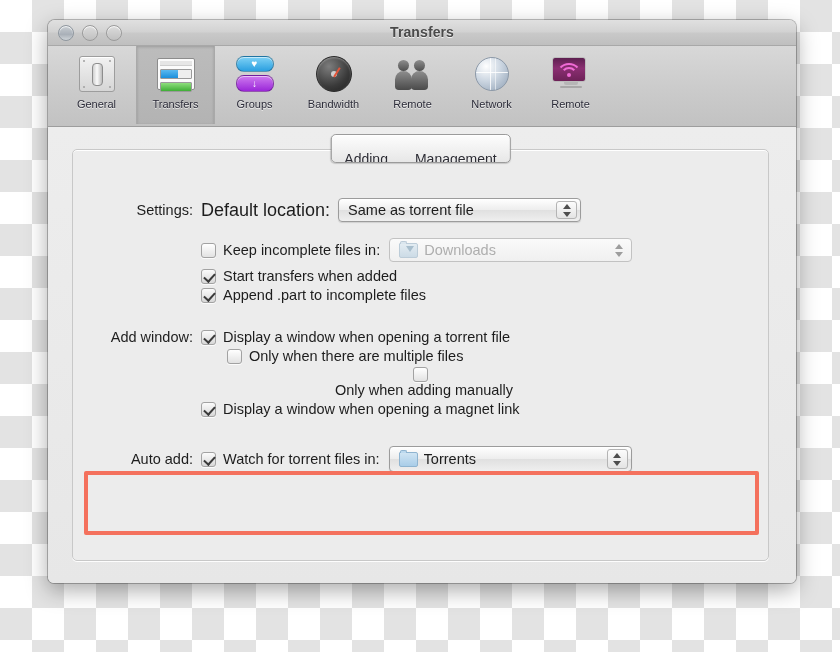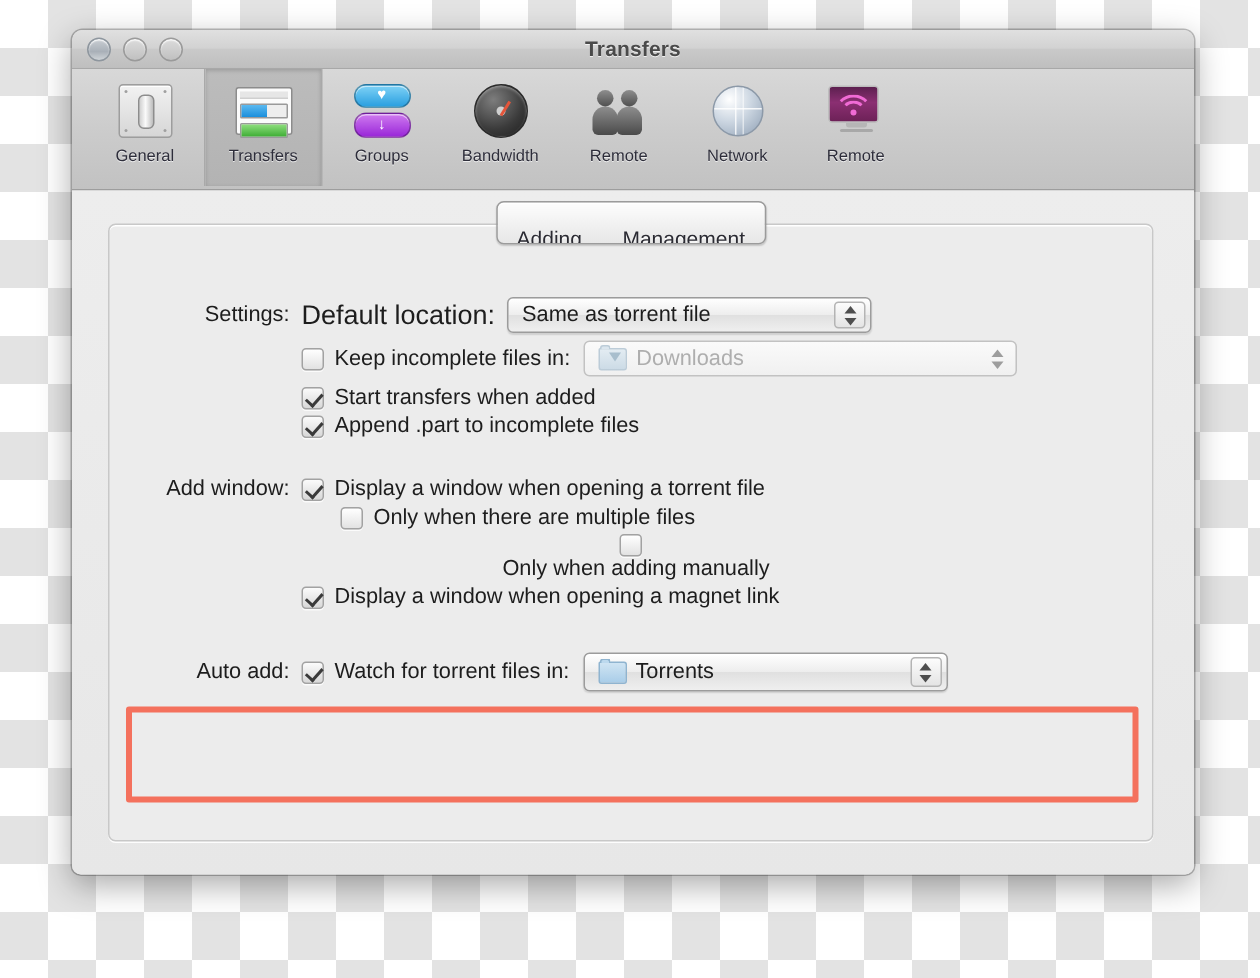--- a/index.html
+++ b/index.html
@@ -368,37 +368,37 @@
         <div class="tab active">
           <span>Adding</span>
         </div>
         <div class="tab">
           <span>Management</span>
         </div>
       </div>
 
       <div id="form">
 
-        <div class="row" style="margin-bottom:5px;">
+        <div class="row" style="margin-bottom:16px;">
           <div class="rowlabel">Settings:</div>
           <div style="font-size:18px;color:#1d1d1d;white-space:nowrap;">Default location:</div>
           <div class="popup" style="margin-left:8px;width:243px;">
             <span class="ptext">Same as torrent file</span>
             <span class="arrows">
                 <i class="up"></i>
                 <i class="dn"></i>
               </span>
           </div>
         </div>
 
         <div class="row" style="margin-bottom:6px;">
           <div class="rowlabel"></div>
           <span class="cb"></span>
           <span class="cbtext">Keep incomplete files in:</span>
-          <div class="popup disabled" style="margin-left:9px;width:289px;">
+          <div class="popup disabled" style="margin-left:9px;width:243px;">
             <span class="folder dl"></span>
             <span class="ptext">Downloads</span>
             <span class="arrows">
                 <i class="up"></i>
                 <i class="dn"></i>
               </span>
           </div>
         </div>
 
         <div class="row" style="margin-bottom:3px;">

